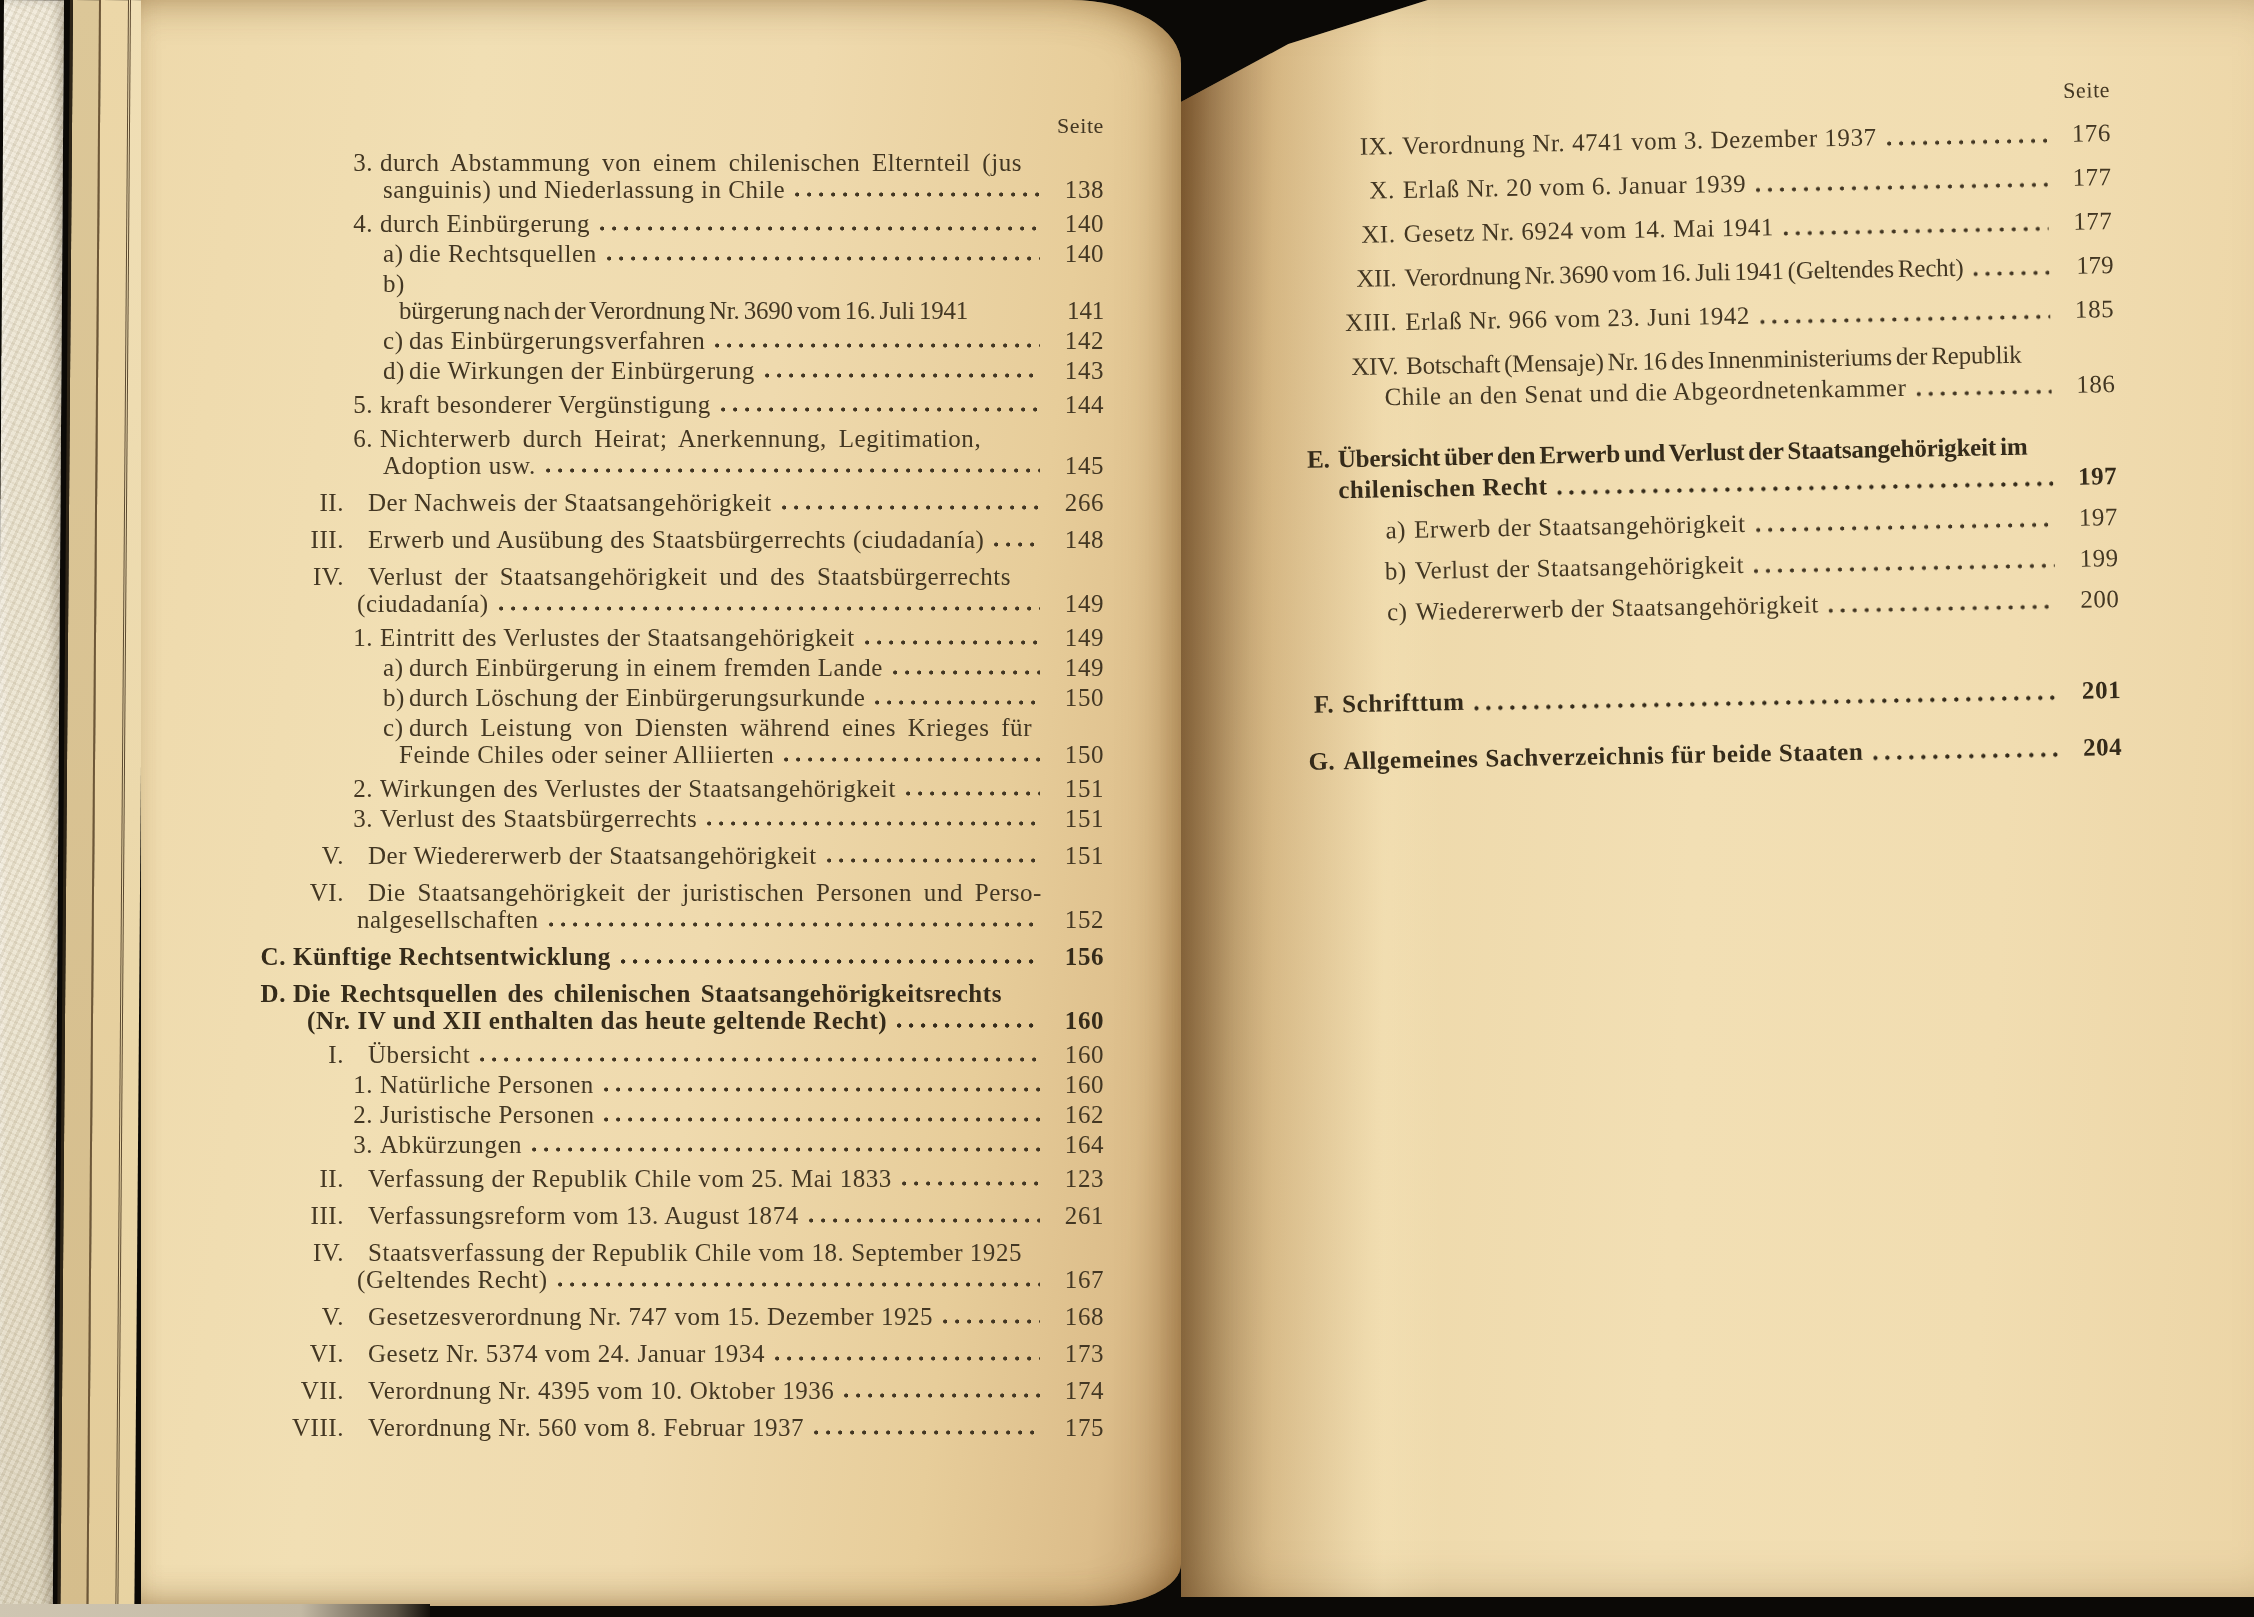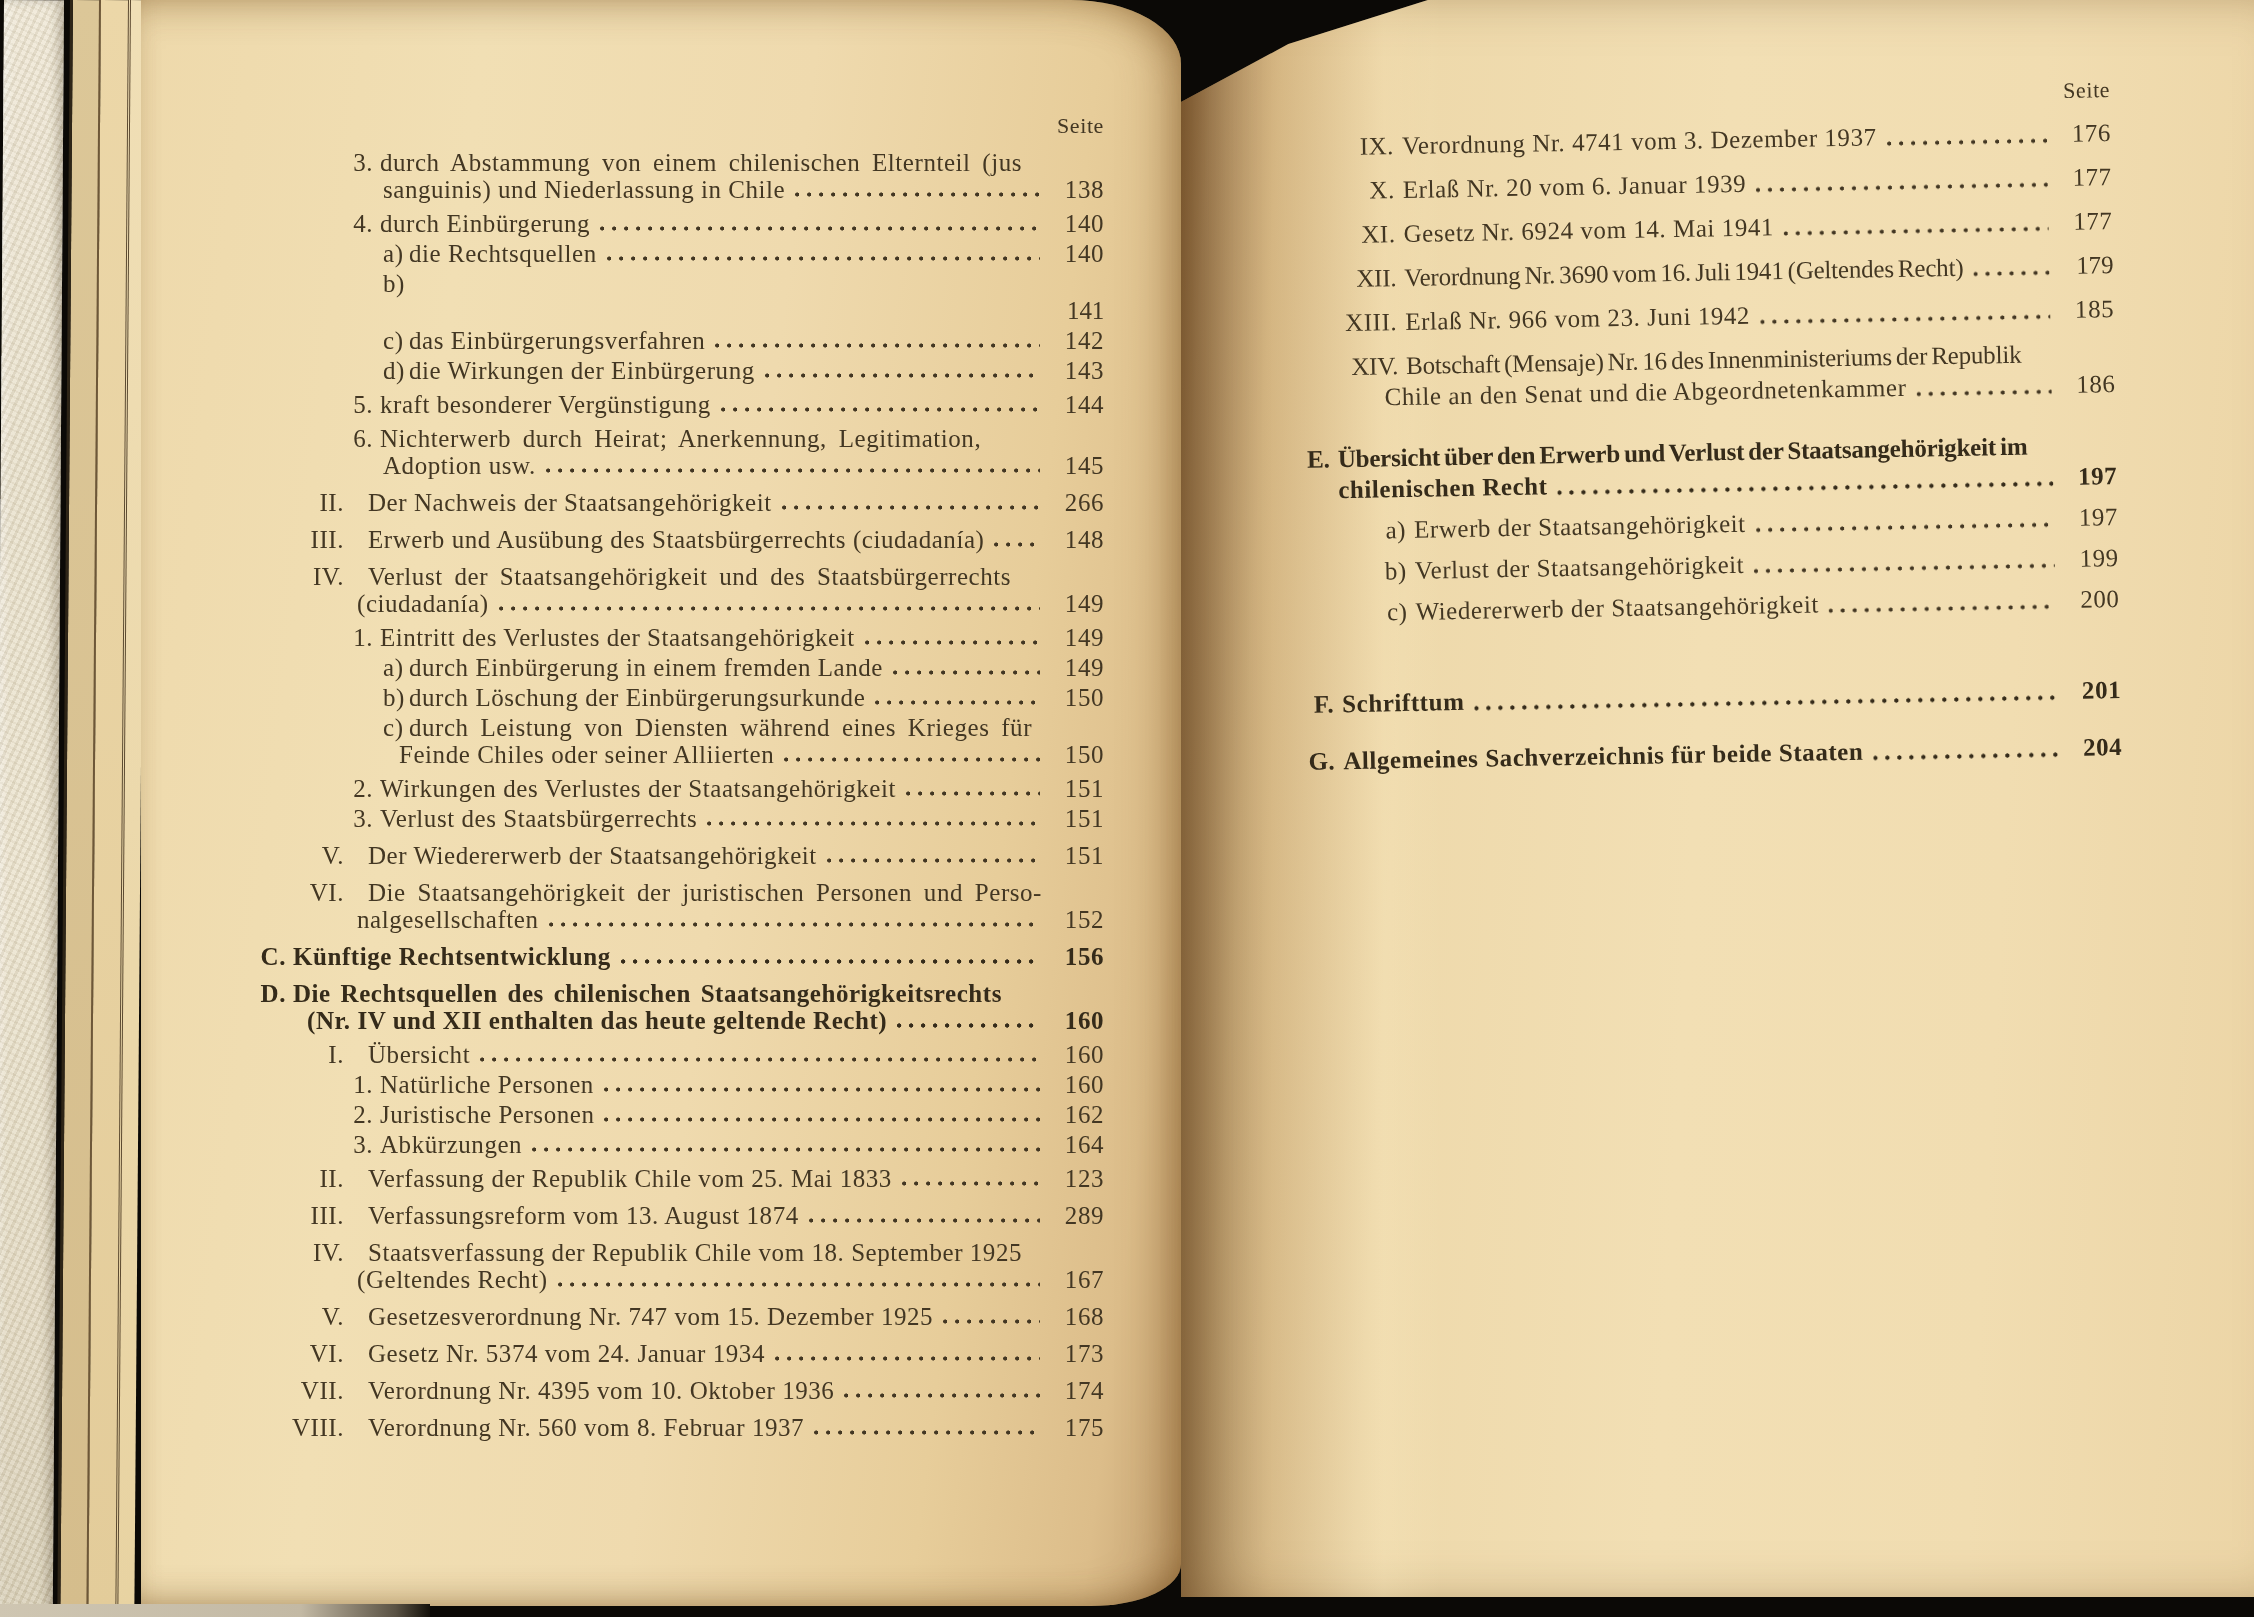--- a/index.html
+++ b/index.html
@@ -143,20 +143,21 @@
         <div class="row al g-s">
           <span class="num">a)</span>
           <span class="txt">die Rechtsquellen</span>
           <span class="dots"></span>
           <span class="pg">140</span>
         </div>
         <div class="row al g-s sp">
           <span class="num">b)</span>
         </div>
         <div class="row alc tight">
+          <span class="txt">bürgerung nach der Verordnung Nr. 3690 vom 16. Juli 1941</span>
           <span class="dots nodots"></span>
           <span class="pg">141</span>
         </div>
         <div class="row al g-s">
           <span class="num">c)</span>
           <span class="txt">das Einbürgerungsverfahren</span>
           <span class="dots"></span>
           <span class="pg">142</span>
         </div>
         <div class="row al g-s">
@@ -297,21 +298,21 @@
         <div class="row rom g-m">
           <span class="num">II.</span>
           <span class="txt">Verfassung der Republik Chile vom 25. Mai 1833</span>
           <span class="dots"></span>
           <span class="pg">123</span>
         </div>
         <div class="row rom g-l">
           <span class="num">III.</span>
           <span class="txt">Verfassungsreform vom 13. August 1874</span>
           <span class="dots"></span>
-          <span class="pg">289</span>
+          <span class="pg">261</span>
         </div>
         <div class="row rom g-l">
           <span class="num">IV.</span>
           <span class="txt">Staatsverfassung der Republik Chile vom 18. September 1925</span>
         </div>
         <div class="row romc">
           <span class="txt">(Geltendes Recht)</span>
           <span class="dots"></span>
           <span class="pg">167</span>
         </div>

